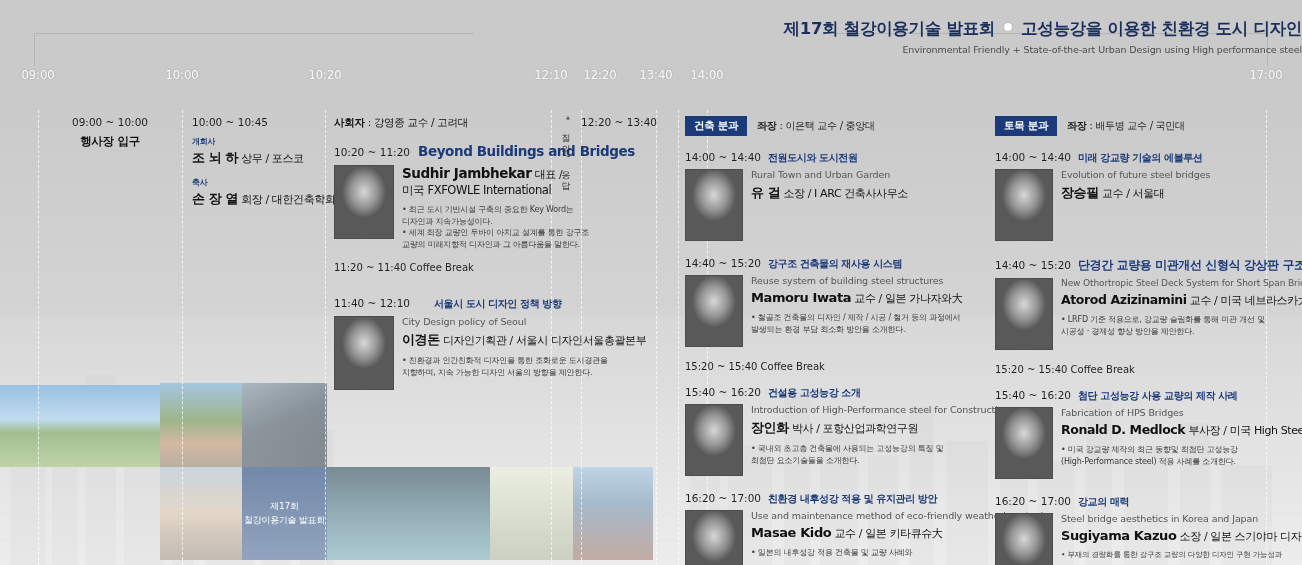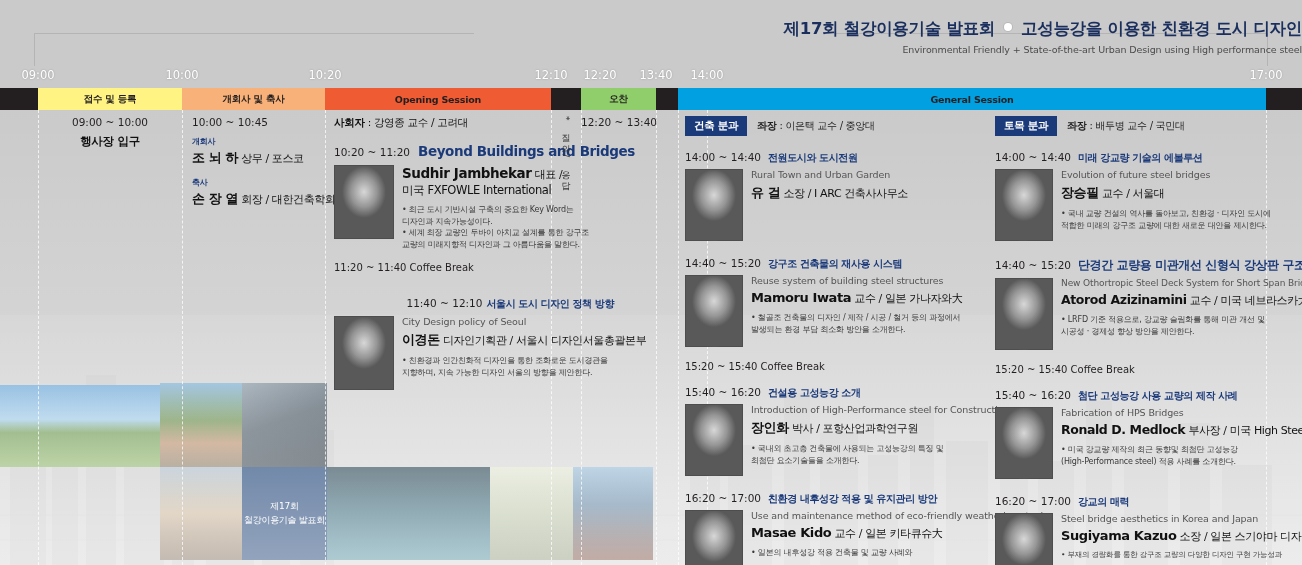--- a/index.html
+++ b/index.html
@@ -215,27 +215,20 @@
   <div class="tl-labels" id="tl-labels">
       <div class="tl-label" style="left: 38px;">09:00</div>
       <div class="tl-label" style="left: 182px;">10:00</div>
       <div class="tl-label" style="left: 325px;">10:20</div>
       <div class="tl-label" style="left: 551px;">12:10</div>
       <div class="tl-label" style="left: 600px;">12:20</div>
       <div class="tl-label" style="left: 656px;">13:40</div>
       <div class="tl-label" style="left: 707px;">14:00</div>
       <div class="tl-label" style="left: 1266px;">17:00</div>
     </div>
-  <div class="tl-bar" id="tl-bar">
-      <div class="tl-seg" style="left: 38px; width: 144px; background: rgb(255, 243, 132); color: rgb(35, 31, 32);">접수 및 등록</div>
-      <div class="tl-seg" style="left: 182px; width: 143px; background: rgb(248, 177, 120); color: rgb(35, 31, 32);">개회사 및 축사</div>
-      <div class="tl-seg" style="left: 325px; width: 226px; background: rgb(239, 91, 51); color: rgb(35, 31, 32);">Opening Session</div>
-      <div class="tl-seg" style="left: 581px; width: 75px; background: rgb(144, 205, 107); color: rgb(35, 31, 32);">오찬</div>
-      <div class="tl-seg" style="left: 678px; width: 588px; background: rgb(0, 160, 225); color: rgb(35, 31, 32);">General  Session</div>
-    </div>
   <div id="vlines">
       <div class="vline" style="left: 38px;"></div>
       <div class="vline" style="left: 182px;"></div>
       <div class="vline" style="left: 325px;"></div>
       <div class="vline" style="left: 551px;"></div>
       <div class="vline" style="left: 581px;"></div>
       <div class="vline" style="left: 656px;"></div>
       <div class="vline" style="left: 678px;"></div>
       <div class="vline" style="left: 707px;"></div>
       <div class="vline" style="left: 1266px;"></div>
@@ -273,21 +266,21 @@
             <div>• 세계 최장 교량인 두바이 아치교 설계를 통한 강구조</div>
             <div>  교량의 미래지향적 디자인과 그 아름다움을 말한다.</div>
           </div>
         </div>
       </div>
     </div>
 
     <div class="coffee" style="margin-top:12px;">11:20 ~ 11:40   Coffee Break</div>
 
     <div class="sess-block" style="margin-top:24px; width:280px;">
-      <div style="display:flex; align-items:baseline; gap:4px;justify-content:flex-end;">
+      <div style="display:flex; align-items:baseline; gap:24px;">
         <div class="time">11:40 ~ 12:10</div>
         <div class="kr-title">서울시 도시 디자인 정책 방향</div>
       </div>
       <div class="row" style="margin-top:5px;">
         <div class="photo w60"></div>
         <div>
           <div class="en-title">City Design policy of Seoul</div>
           <div class="big-name" style="margin-top:4px;"><span style="font-weight:bold;font-size:13px;">이경돈</span><span> 디자인기획관 / 서울시 디자인서울총괄본부</span></div>
           <div class="bullets" style="margin-top:6px;">
             <div>• 친환경과 인간친화적 디자인을 통한 조화로운 도시경관을</div>
@@ -390,24 +383,20 @@
     <div class="sess-block" style="margin-top:15px;">
       <div style="display:flex; align-items:baseline; gap:7px;">
         <div class="time">14:00 ~ 14:40</div>
         <div class="kr-title">미래 강교량 기술의 에볼루션</div>
       </div>
       <div class="row" style="margin-top:4px;">
         <div class="photo"></div>
         <div>
           <div class="en-title">Evolution of future steel bridges</div>
           <div class="big-name" style="margin-top:4px;"><span style="font-weight:bold;font-size:13px;">장승필</span><span> 교수 / 서울대</span></div>
-          <div class="bullets" style="margin-top:6px;">
-            <div>• 국내 교량 건설의 역사를 돌아보고, 친환경 · 디자인 도시에</div>
-            <div>  적합한 미래의 강구조 교량에 대한 새로운 대안을 제시한다.</div>
-          </div>
         </div>
       </div>
     </div>
 
     <div class="sess-block" style="margin-top:16px;">
       <div style="display:flex; align-items:baseline; gap:7px;">
         <div class="time">14:40 ~ 15:20</div>
         <div class="kr-title" style="font-size:12px;">단경간 교량용 미관개선 신형식 강상판 구조시스템</div>
       </div>
       <div class="row" style="margin-top:4px;">

